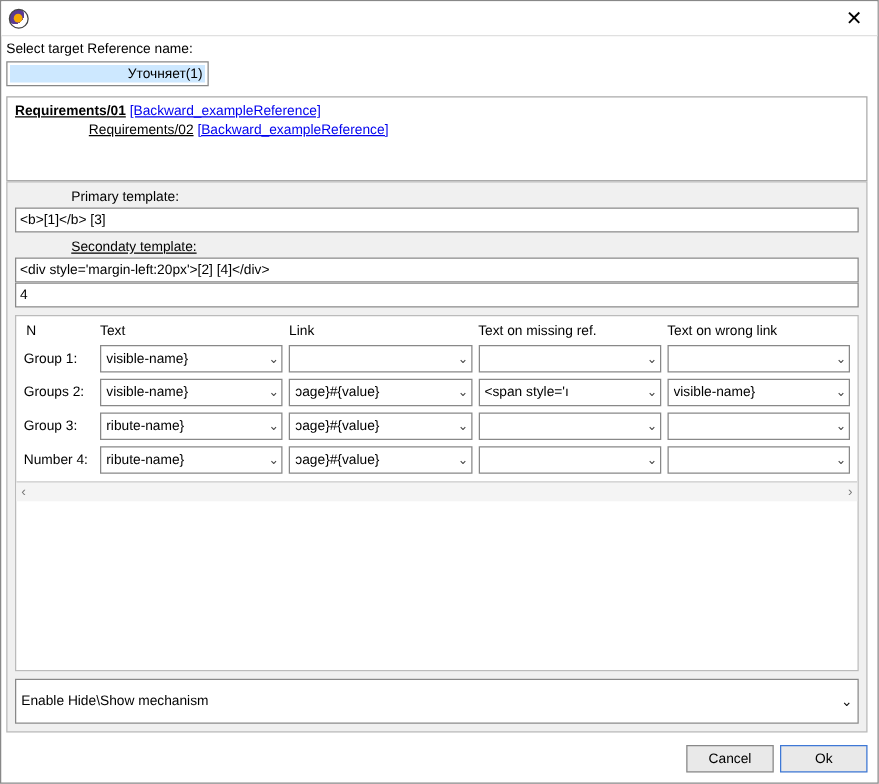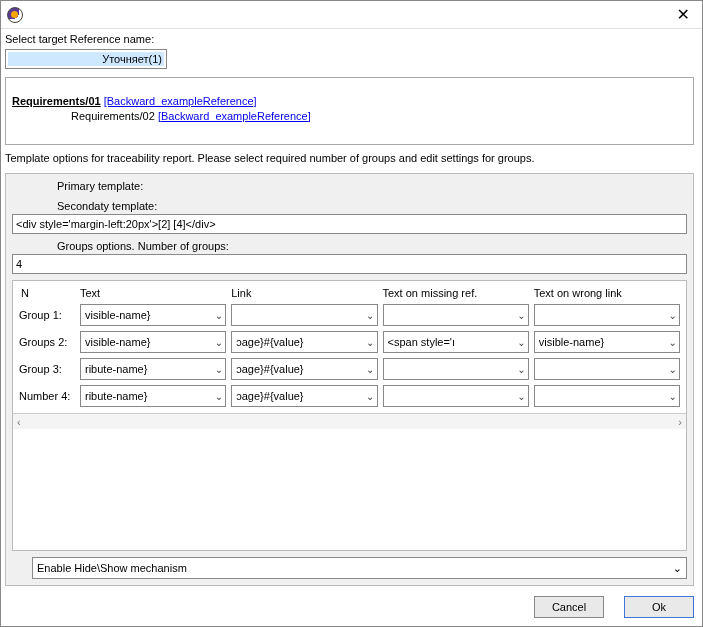--- a/index.html
+++ b/index.html
@@ -62,28 +62,28 @@
   .right-pane {
     flex: 1;
     display: flex;
     flex-direction: column;
     padding: 4px 8px 8px 4px;
   }
   .preview {
     border: 1px solid #aaa;
     background: #fff;
     height: 68px;
-    padding: 16px 6px;
+    padding: 4px 6px;
     overflow: auto;
     line-height: 1.35;
   }
   .preview .row { white-space: nowrap; }
   .preview .ind { display:inline-block; width: 56px; }
   .preview .req1 { font-weight: bold; text-decoration: underline; }
-  .preview .req2 { }
+  .preview .req2 { text-decoration: underline; }
   .preview .lnk {
     color: #0000ee; text-decoration: underline;
   }
   .desc { margin: 6px 0 8px 0; line-height: 1.3; }
   .opts-panel {
     background: #f0f0f0;
     border: 1px solid #bbb;
     flex: 1;
     padding: 6px;
     display: flex;
@@ -93,21 +93,21 @@
   .field-label { margin-bottom: 2px; padding-left: 45px; }
   .text-input {
     width: 100%;
     border: 1px solid #888;
     background: #fff;
     padding: 2px 3px;
     font-family: inherit;
     font-size: 11px;
     height: 20px;
   }
-  .gap4 { margin-top: 6px; }
+  .gap4 { margin-top: 6px; text-decoration: underline; }
   .table-wrap {
     background: #fff;
     border: 1px solid #bbb;
     margin-top: 6px;
     flex: 1;
     overflow: auto;
     position: relative;
   }
   .grid {
     display: grid;
@@ -140,30 +140,29 @@
     color:#777;
     padding:0 4px;
     height:16px;
     align-items:center;
   }
   .enable-row {
     display:flex;
     align-items:center;
     border:1px solid #888;
     background:#fff;
-    height:22px;
+    height:36px;
     margin-top:6px;
     padding:0 4px;
-    margin-left:20px;
   }
   .enable-row span.txt { flex:1; }
   .button-row {
     display:flex;
     justify-content:flex-end;
-    gap:20px;
+    gap:5px;
     margin-top:10px;
   }
   .btn {
     min-width: 70px;
     height: 22px;
     border: 1px solid #888;
     background: #e9e9e9;
     font-family: inherit;
     font-size: 11px;
     cursor: pointer;
@@ -198,29 +197,28 @@
         <span class="lnk">[Backward_exampleReference]</span>
       </div>
       <div class="row">
         <span class="ind"></span>
         <span class="req2">Requirements/02</span>
         <span> </span>
         <span class="lnk">[Backward_exampleReference]</span>
       </div>
     </div>
 
-    <div class="desc">Template options for traceability report. Please select required number of groups and edit settings for groups.</div>
 
     <div class="opts-panel">
       <div class="field-label">Primary template:</div>
+      <input class="text-input" value="&lt;b&gt;[1]&lt;/b&gt; [3]" style="">
 
       <div class="field-label gap4">Secondaty template:</div>
       <input class="text-input" value="&lt;div style='margin-left:20px'&gt;[2] [4]&lt;/div&gt;" style="">
 
-      <div class="field-label gap4">Groups options. Number of groups:</div>
       <input class="text-input" value="4" style="">
 
       <div class="table-wrap">
         <div class="grid">
           <div class="hdr-row">
             <div class="hdr n">N</div>
             <div class="hdr">Text</div>
             <div class="hdr">Link</div>
             <div class="hdr">Text on missing ref.</div>
             <div class="hdr">Text on wrong link</div>

